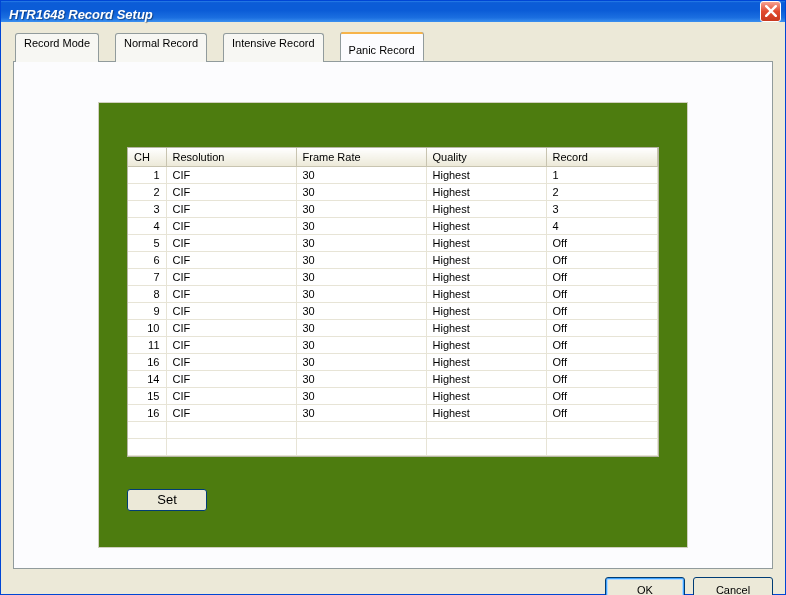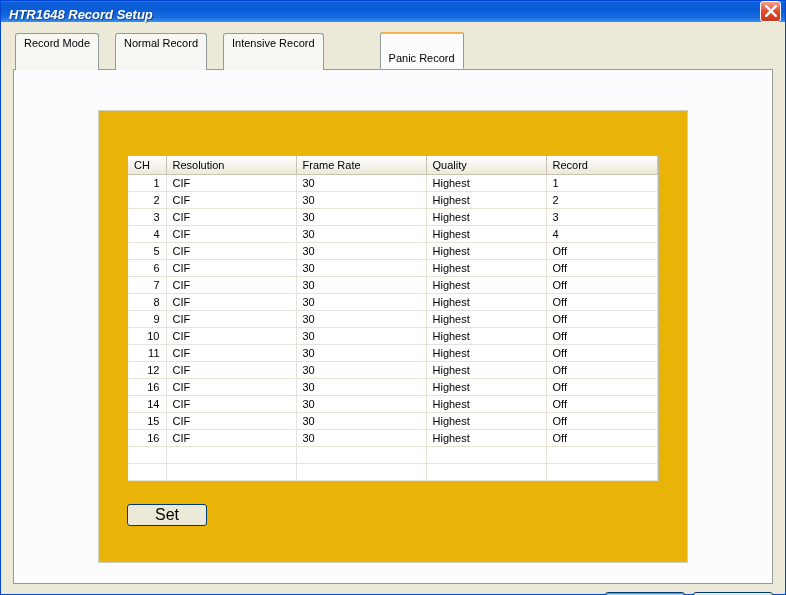--- a/index.html
+++ b/index.html
@@ -71,24 +71,23 @@
     margin-right: 0;
     cursor: pointer;
     position: relative;
     top: 1px;
     color: #000;
   }
   .tab.active {
     background: #fcfcfe;
     border-bottom: 1px solid #fcfcfe;
     top: 0;
-    padding-top: 19px;
+    padding-top: 11px;
     padding-bottom: 4px;
     z-index: 3;
-    margin-left: 40px;
   }
   .tab.active::before {
     content: "";
     position: absolute;
     left: 0;
     right: 0;
     top: -1px;
     height: 2px;
     background: #f7b44a;
     border-radius: 2px 2px 0 0;
@@ -102,21 +101,21 @@
     z-index: 1;
     padding: 40px 20px 20px 20px;
     display: flex;
     flex-direction: column;
     align-items: center;
   }
   .inner-box {
     border: 1px solid #d0d0bf;
     width: 590px;
     padding: 44px 28px 36px 28px;
-    background: #eab308;
+    background: #4d7c0f;
   }
   .table-wrap {
     border: 1px solid #b6b6a3;
     width: 100%;
     background: #fff;
   }
   .grid-table {
     width: 100%;
     border-collapse: collapse;
     table-layout: fixed;
@@ -141,29 +140,29 @@
   .grid-table .empty-row td {
     height: 16px;
   }
   .col-ch { width: 38px; }
   .col-res { width: 130px; }
   .col-fr  { width: 130px; }
   .col-q   { width: 120px; }
   .col-a   { width: auto; }
   .grid-table td.col-ch { text-align: right; padding-right: 6px; }
   .set-btn {
-    margin-top: 22px;
+    margin-top: 32px;
     width: 80px;
     height: 22px;
     background: #ece9d8;
     border: 1px solid #003c74;
     border-radius: 3px;
     cursor: pointer;
     font-family: Tahoma, sans-serif;
-    font-size: 16px;
+    font-size: 13px;
   }
   .footer {
     display: flex;
     justify-content: flex-end;
     gap: 8px;
     padding: 8px 0 0 0;
   }
   .dlg-btn {
     width: 80px;
     height: 27px;
@@ -293,27 +292,20 @@
                   <td>Off</td>
                 </tr>
                 <tr>
                   <td class="col-ch">11</td>
                   <td>CIF</td>
                   <td>30</td>
                   <td>Highest</td>
                   <td>Off</td>
                 </tr>
                 <tr>
-                  <td class="col-ch">12</td>
-                  <td>CIF</td>
-                  <td>30</td>
-                  <td>Highest</td>
-                  <td>Off</td>
-                </tr>
-                <tr>
                   <td class="col-ch">16</td>
                   <td>CIF</td>
                   <td>30</td>
                   <td>Highest</td>
                   <td>Off</td>
                 </tr>
                 <tr>
                   <td class="col-ch">14</td>
                   <td>CIF</td>
                   <td>30</td>

